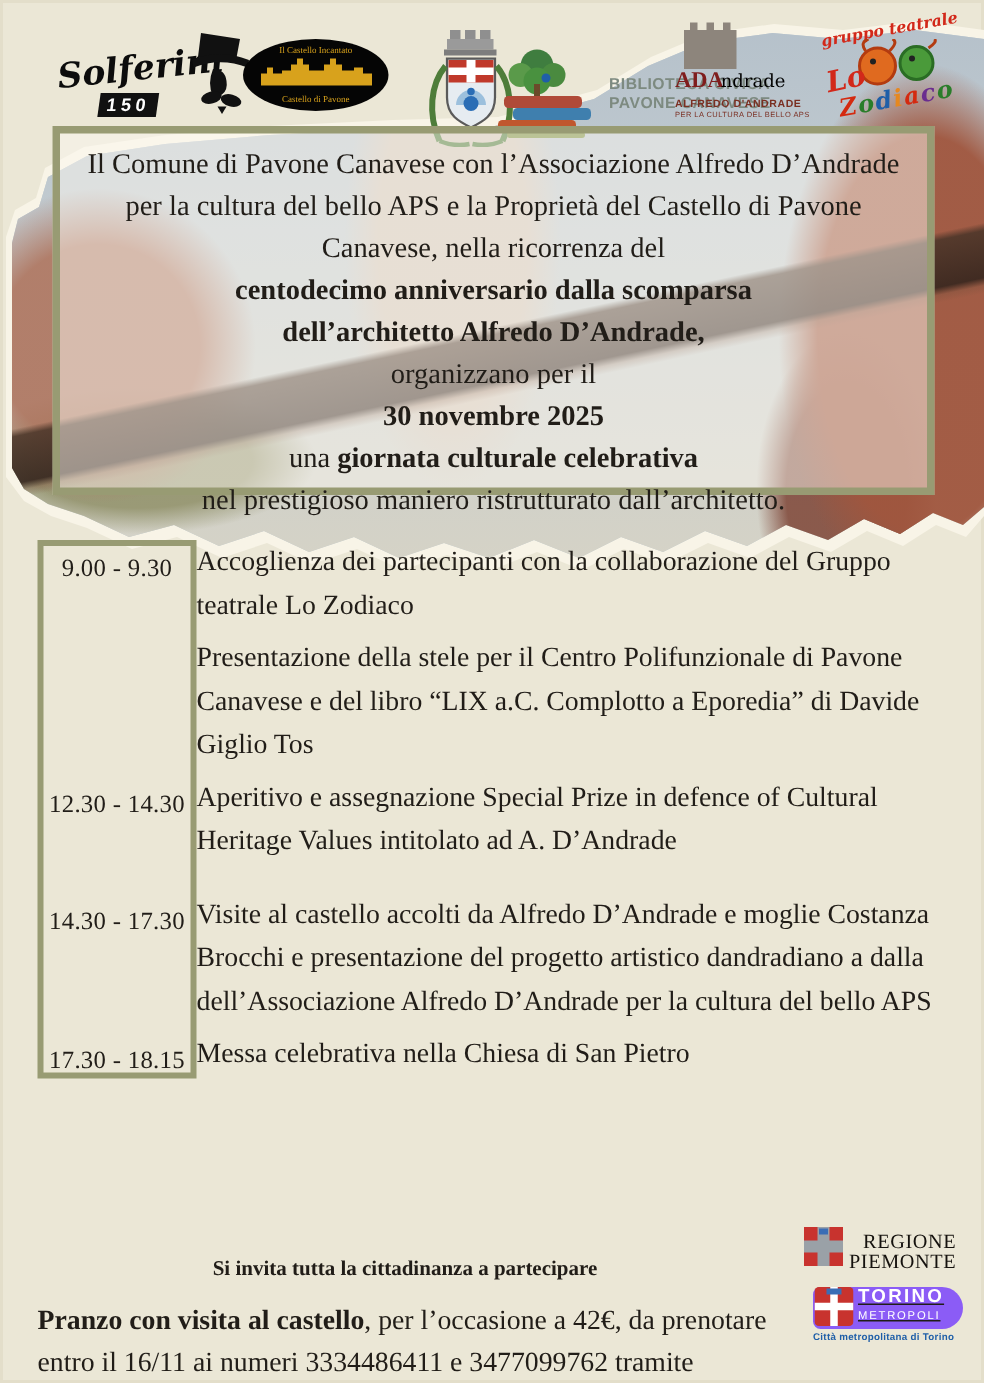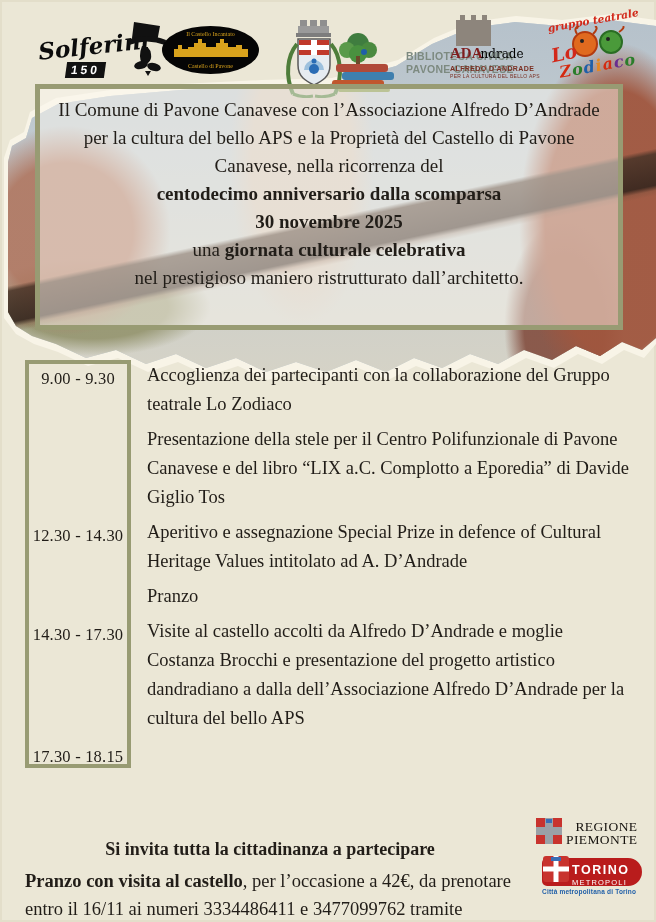--- a/index.html
+++ b/index.html
@@ -33,23 +33,23 @@
     border:5px solid #989b73;background:rgba(251,248,240,.5);
     text-align:center;padding:7px 5px 0 5px;
   }
   .hline{font-size:19px;line-height:28px;}
   .hbold{font-weight:bold;}
   
   .schedule{position:absolute;left:25px;top:358px;width:606px;}
   .time-rail{position:absolute;left:0;top:2px;bottom:2px;width:106px;box-sizing:border-box;border:4px solid #989b73;}
   .srow{display:flex;padding:3px 0;position:relative;}
   .stime{width:106px;flex:none;text-align:center;font-size:16.5px;padding-top:8px;letter-spacing:.2px;}
-  .sdesc{flex:1;margin-left:16px;font-size:18.5px;line-height:29px;}
-  
-  .invite{position:absolute;left:20px;top:839px;width:500px;text-align:center;font-weight:bold;font-size:18px;}
+  .sdesc{flex:1;font-size:18.5px;line-height:29px;}
+  
+  .invite{position:absolute;left:20px;top:839px;width:500px;text-align:center;font-weight:bold;font-size:14px;}
   .pranzo{position:absolute;left:25px;top:867px;width:512px;font-size:18.5px;line-height:28px;}
   
   .logo{position:absolute;}
   .solferini{left:38px;top:18px;width:128px;height:64px;}
   .solf-name{position:absolute;left:0;top:14px;font-family:"DejaVu Serif",serif;font-style:italic;font-weight:bold;font-size:23px;transform:rotate(-6deg);color:#0c0c0c;}
   .solf-150{position:absolute;left:28px;top:44px;background:#111;color:#fff;font-family:"Liberation Sans",sans-serif;font-weight:bold;font-size:12px;padding:1px 5px;letter-spacing:3px;transform:skewX(-8deg);}
   .solf-sil{position:absolute;right:0;top:0;}
   .castello-logo{left:162px;top:26px;width:97px;height:48px;background:#050505;border-radius:50%;text-align:center;overflow:hidden;}
   .cast-top{font-size:6px;color:#d8a21c;margin-top:5px;font-family:"Liberation Serif",serif;}
   .cast-bottom{font-size:6px;color:#d8a21c;font-family:"Liberation Serif",serif;}
@@ -71,21 +71,21 @@
   .zod-word span:nth-child(3){color:#1f5fa8;}
   .zod-word span:nth-child(4){color:#e6881f;}
   .zod-word span:nth-child(5){color:#d42a10;}
   .zod-word span:nth-child(6){color:#6a2d8f;}
   .zod-word span:nth-child(7){color:#2a7d2a;}
   .zod-blobs{position:absolute;left:18px;top:14px;}
   
   .regione{position:absolute;left:536px;top:818px;display:flex;align-items:center;text-align:right;}
   .reg-text{margin-left:4px;font-family:"Liberation Serif",serif;font-size:13.5px;line-height:13px;color:#15120e;letter-spacing:.4px;}
   .torino{position:absolute;left:542px;top:858px;width:104px;}
-  .tor-pill{width:100px;height:28px;background:#b91c1c;border-radius:5px 14px 14px 5px;display:flex;align-items:flex-end;}
+  .tor-pill{width:100px;height:28px;background:#8b5cf6;border-radius:5px 14px 14px 5px;display:flex;align-items:flex-start;text-decoration:underline;}
   .tor-text{margin-left:3px;color:#fff;font-family:"Liberation Sans",sans-serif;line-height:1;}
   .tor-l1{font-weight:bold;font-size:12.5px;letter-spacing:1.5px;}
   .tor-l2{font-size:7.5px;letter-spacing:1.2px;margin-top:2px;}
   .tor-l3{font-family:"Liberation Sans",sans-serif;font-weight:bold;font-size:6.5px;color:#1f5fa8;margin-top:2px;letter-spacing:.2px;}
 </style>
 </head>
 <body>
 
 <div class="page">
 
@@ -187,20 +187,22 @@
     </span>
     <div class="zod-lo">Lo</div>
     <div class="zod-word">
       <span>Z</span><span>o</span><span>d</span><span>i</span><span>a</span><span>c</span><span>o</span>
     </div>
   </div>
 
   <div class="header-box">
     <div class="hline">Il Comune di Pavone Canavese con l’Associazione Alfredo D’Andrade per la cultura del bello APS e la Proprietà del Castello di Pavone Canavese, nella ricorrenza del</div>
     <div class="hline hbold">centodecimo anniversario dalla scomparsa</div>
+    <div class="hline hbold">dell’architetto Alfredo D’Andrade,</div>
+    <div class="hline">organizzano per il</div>
     <div class="hline hbold">30 novembre 2025</div>
     <div class="hline"><span>una </span><span class="hbold">giornata culturale celebrativa</span></div>
     <div class="hline">nel prestigioso maniero ristrutturato dall’architetto.</div>
   </div>
 
   <div class="schedule">
     <div class="time-rail"></div>
     <div class="srow">
       <div class="stime">9.00 - 9.30</div>
       <div class="sdesc">Accoglienza dei partecipanti con la collaborazione del Gruppo teatrale Lo Zodiaco</div>
@@ -208,28 +210,28 @@
     <div class="srow">
       <div class="stime"></div>
       <div class="sdesc">Presentazione della stele per il Centro Polifunzionale di Pavone Canavese e del libro “LIX a.C. Complotto a Eporedia” di Davide Giglio Tos</div>
     </div>
     <div class="srow">
       <div class="stime">12.30 - 14.30</div>
       <div class="sdesc">Aperitivo e assegnazione Special Prize in defence of Cultural Heritage Values intitolato ad A. D’Andrade</div>
     </div>
     <div class="srow">
       <div class="stime"></div>
-      <div class="sdesc">Pranzo</div>
     </div>
     <div class="srow">
       <div class="stime">14.30 - 17.30</div>
       <div class="sdesc">Visite al castello accolti da Alfredo D’Andrade e moglie Costanza Brocchi e presentazione del progetto artistico dandradiano a dalla dell’Associazione Alfredo D’Andrade per la cultura del bello APS</div>
     </div>
     <div class="srow">
       <div class="stime">17.30 - 18.15</div>
+      <div class="sdesc">Messa celebrativa nella Chiesa di San Pietro</div>
     </div>
   </div>
 
   <div class="invite">Si invita tutta la cittadinanza a partecipare</div>
   <div class="pranzo">
     <b>Pranzo con visita al castello</b><span>, per l’occasione a 42€, da prenotare entro il 16/11 ai numeri 3334486411 e 3477099762 tramite whatsapp.</span>
   </div>
 
   <div class="regione">
     <span>

